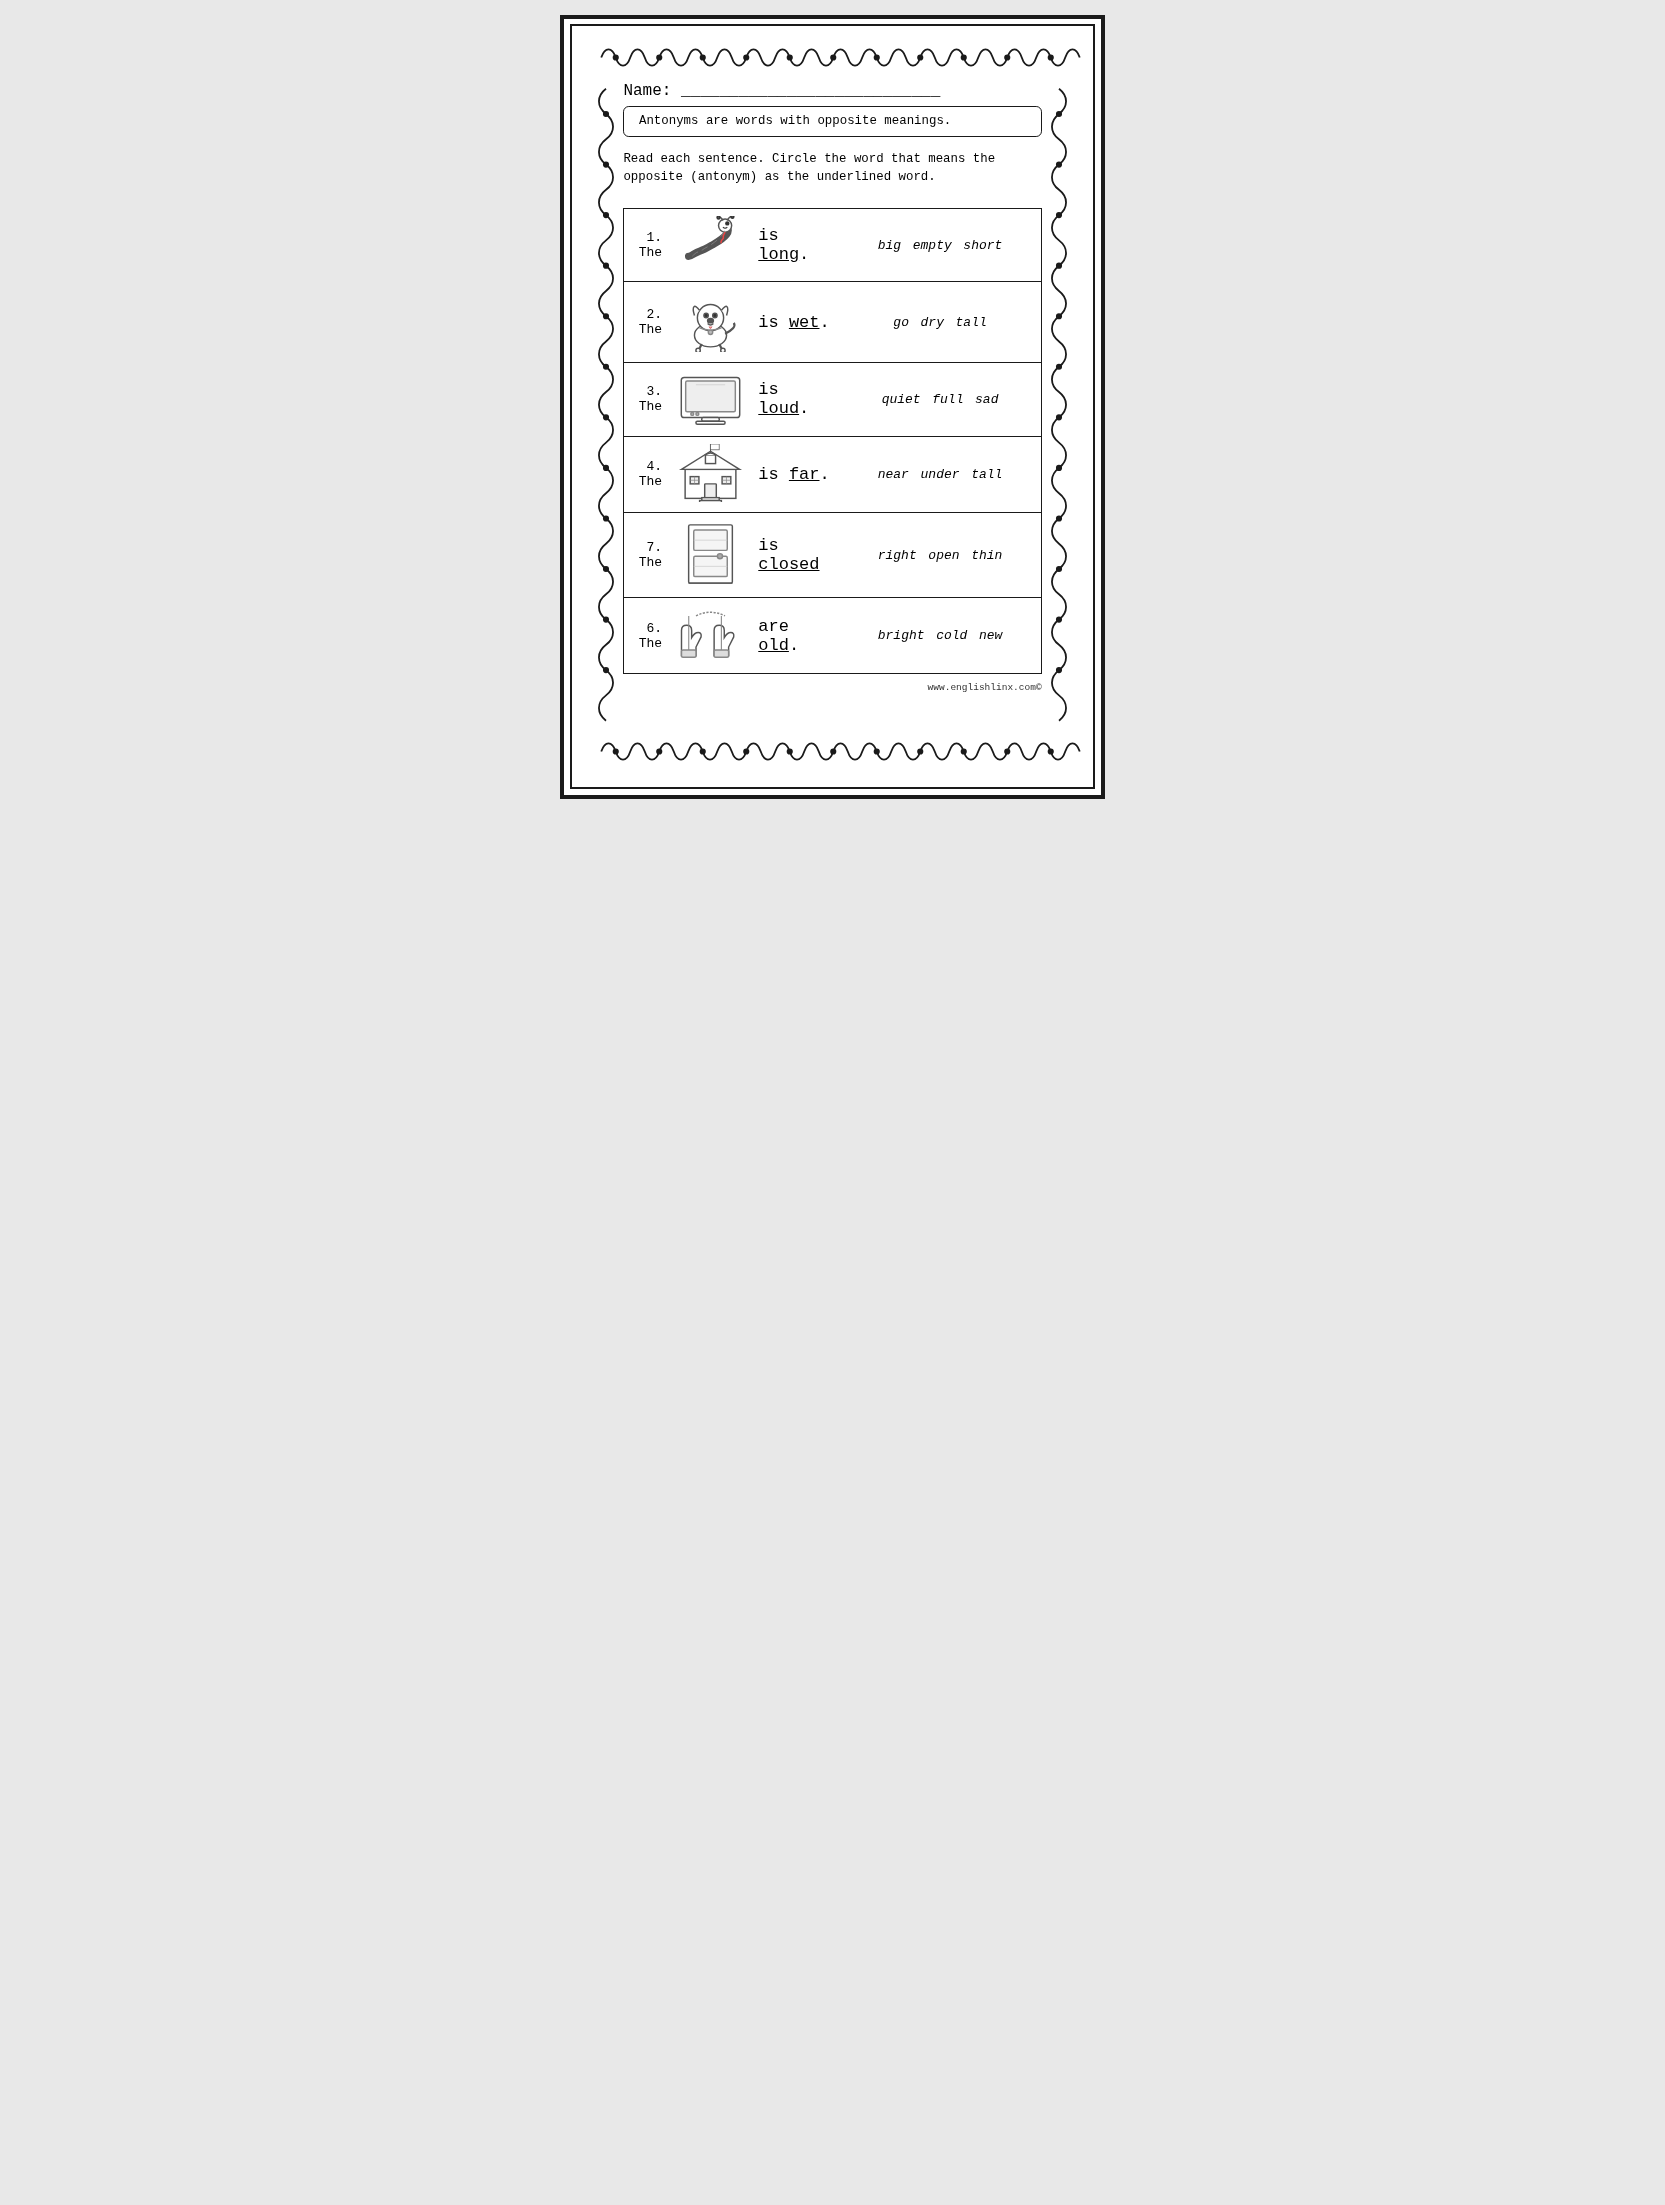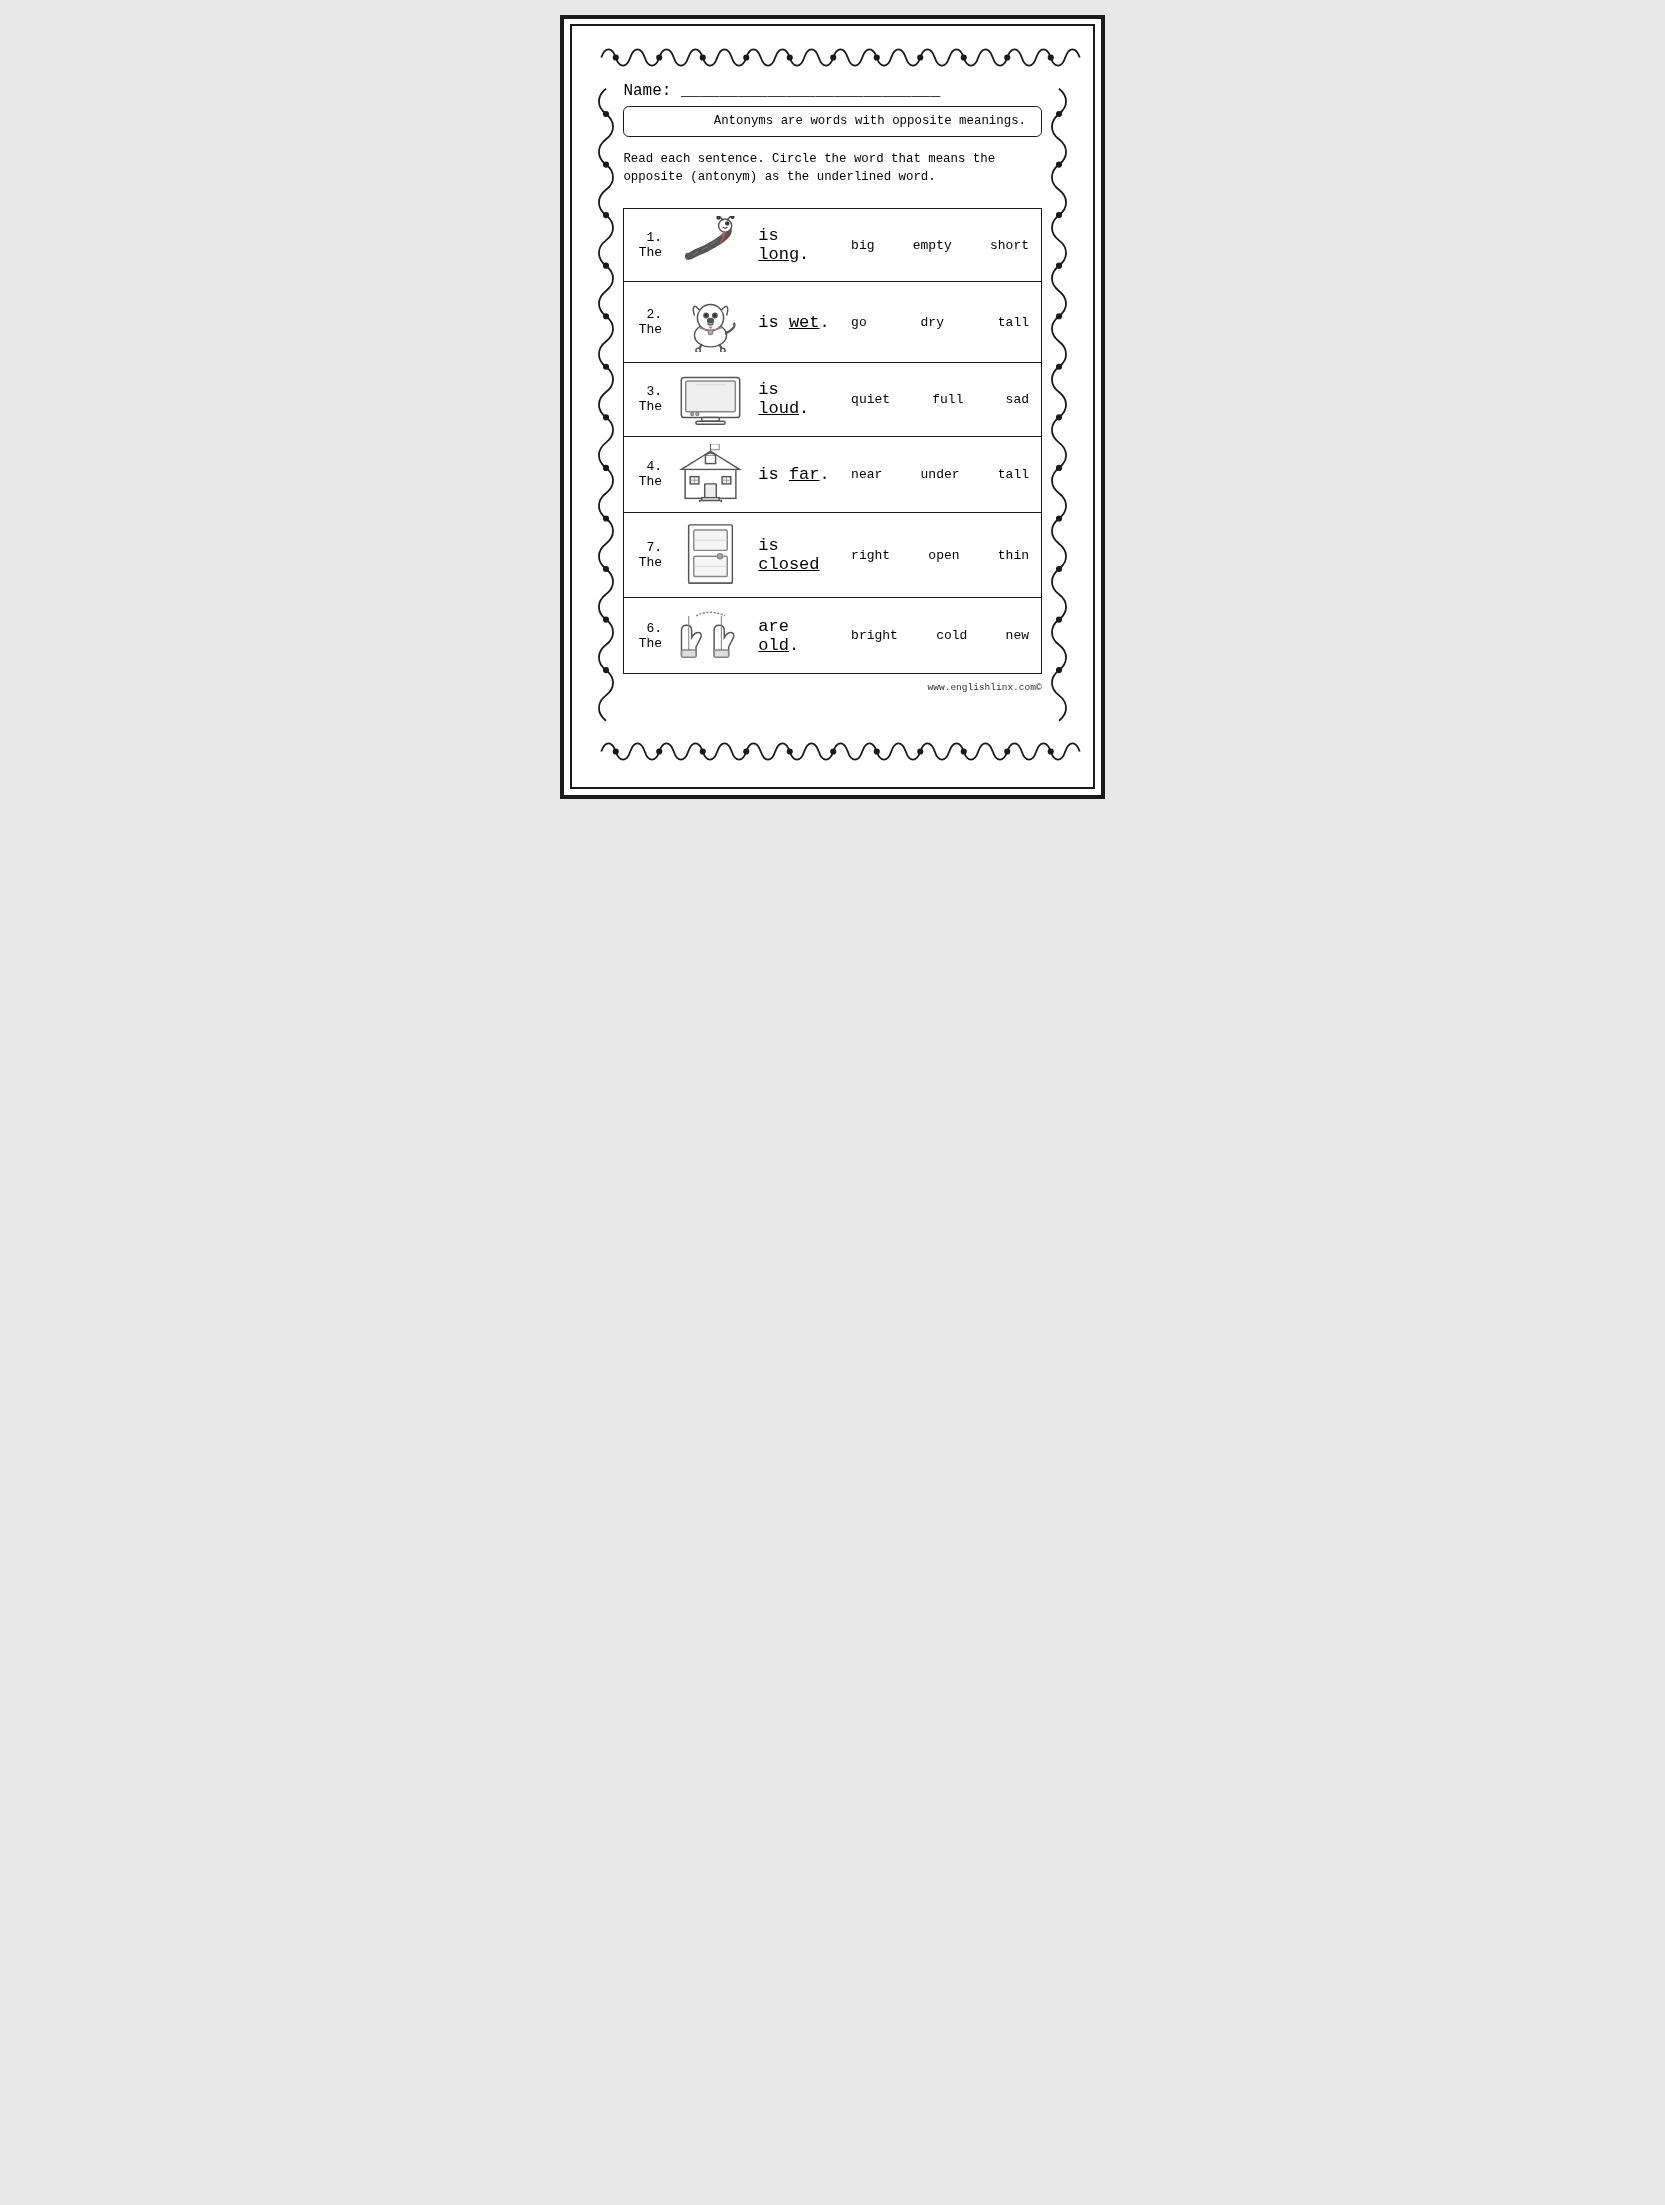--- a/index.html
+++ b/index.html
@@ -77,21 +77,21 @@
       font-family: 'Comic Sans MS', 'Chalkboard SE', cursive;
       font-weight: bold;
       margin-bottom: 8.7px;
       color: #1a1a1a;
     }
 
     .definition-box {
       border: 1.5px solid #1a1a1a;
       border-radius: 5.8px;
       padding: 7.3px 14.6px;
-      text-align: right;
+      text-align: left;
       font-size: 12.4px;
       margin-bottom: 13px;
       font-family: 'Courier New', monospace;
     }
 
     .instructions {
       font-size: 12.4px;
       font-family: 'Courier New', monospace;
       margin-bottom: 21px;
       line-height: 1.5;
@@ -143,22 +143,23 @@
       padding: 1.5px 5.8px;
     }
 
     td.choices-cell {
       font-size: 13px;
       font-family: 'Courier New', monospace;
     }
 
     .choices-inner {
       display: flex;
-      justify-content: space-between;
+      justify-content: center;
       width: 100%;
+      font-style: italic;
     }
 
     .footer-text {
       text-align: right;
       font-size: 9.5px;
       font-family: 'Courier New', monospace;
       margin-top: 7.3px;
       color: #333;
     }
   </style>

